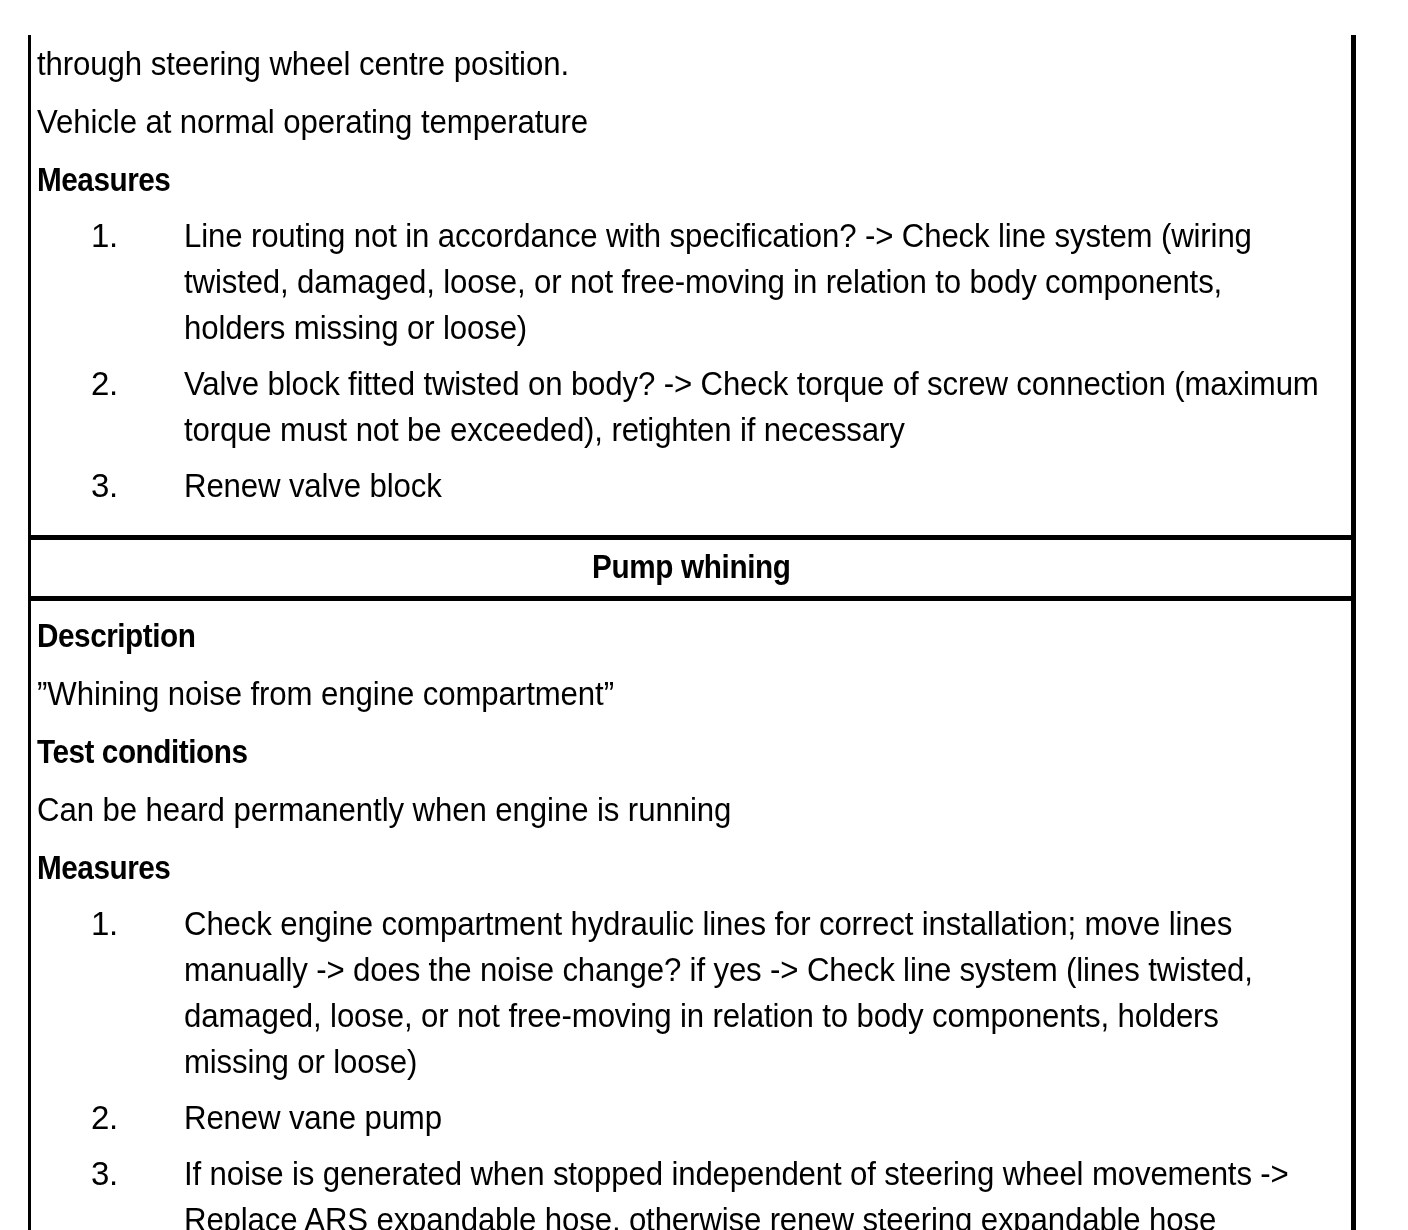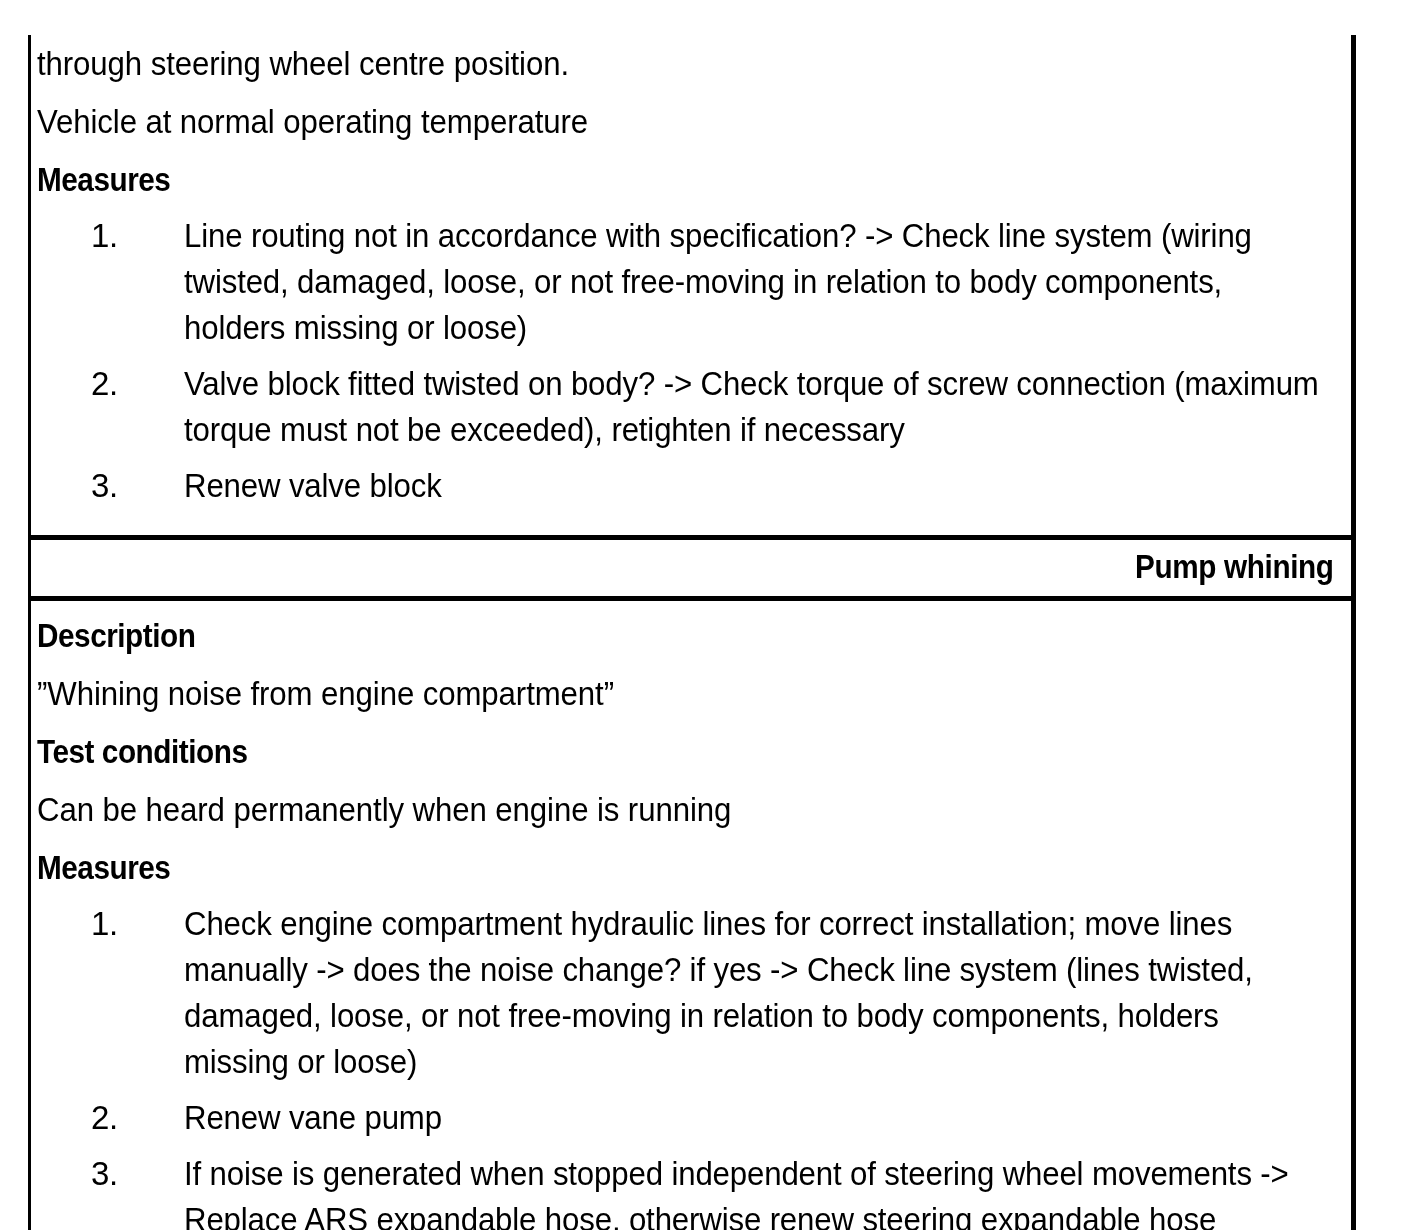--- a/index.html
+++ b/index.html
@@ -45,21 +45,21 @@
 
   
   .row-continued {
     padding: 0 8px 24px 6px;
   }
 
   
   .row-title {
     border-top: 5px solid #000;
     border-bottom: 5px solid #000;
-    text-align: right;
+    text-align: center;
     padding: 4px 6px 6px 6px;
   }
 
   .row-body {
     padding: 6px 8px 18px 6px;
   }
 
   
   .para {
     font-size: 33px;

